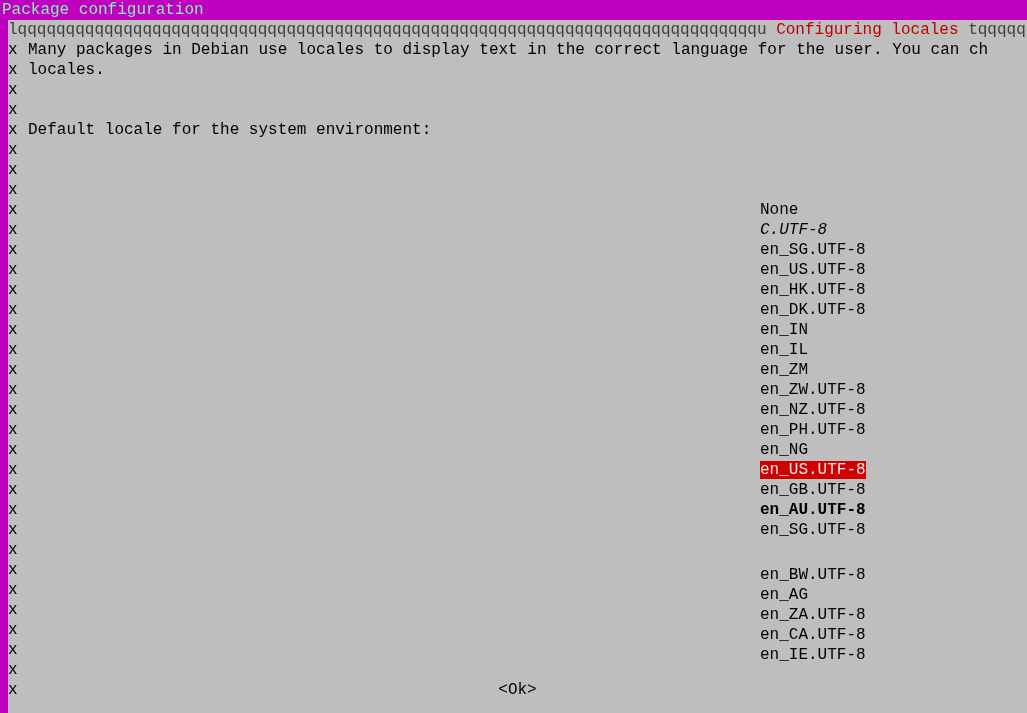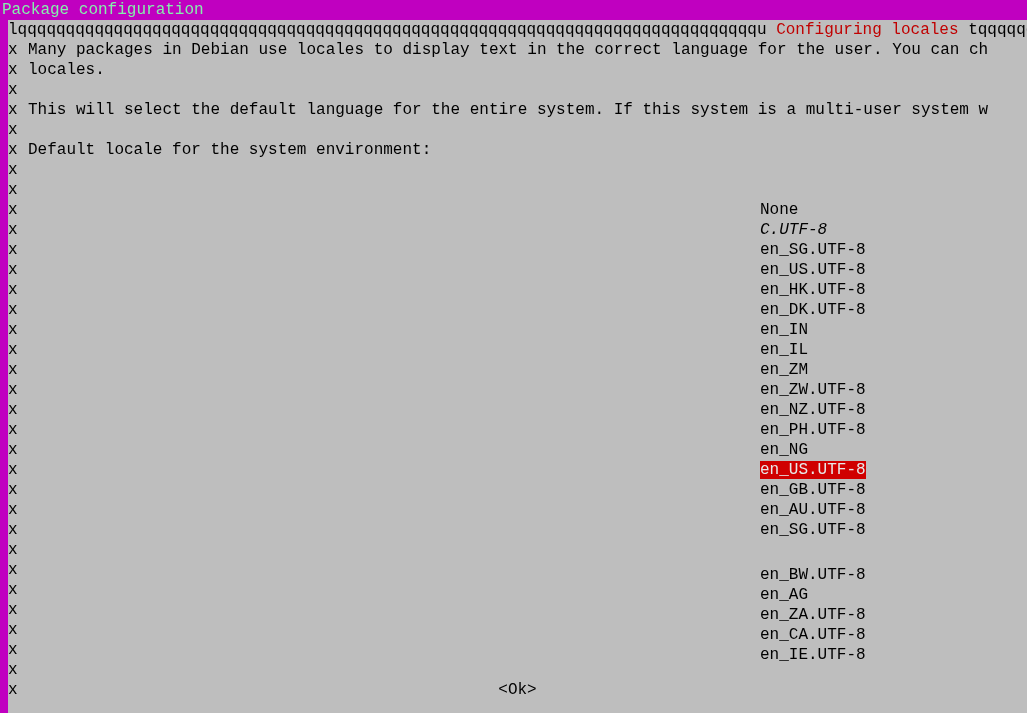--- a/index.html
+++ b/index.html
@@ -31,21 +31,21 @@
     left: 8px;
     top: 20px;
     width: 1019px;
     color: #000;
   }
   .dialog-title-line {
     white-space: pre;
     height: 20px;
   }
   .q-left, .q-right {
-    color: #000000;
+    color: #404040;
   }
   .ok-row {
     text-align: center;
     height: 20px;
   }
   .body-text {
     white-space: pre;
     height: 20px;
   }
   .xcol {
@@ -105,21 +105,20 @@
   <div>x</div>
   <div>x</div>
   <div>x</div>
   <div>x</div>
 </div>
 
 <div style="position:absolute; left:28px; top:40px; width:999px;">
   <div class="body-text">Many packages in Debian use locales to display text in the correct language for the user. You can ch</div>
   <div class="body-text">locales.</div>
   <div class="body-text"></div>
-  <div class="body-text">This will select the default language for the entire system. If this system is a multi-user system w</div>
   <div class="body-text"></div>
   <div class="body-text">Default locale for the system environment:</div>
 </div>
 
 <div style="position:absolute; left:8px; top:200px; width:1019px;">
   <div id="locales">
       <div style="height: 20px; padding-left: 752px; white-space: pre;"><span>None</span></div>
       <div style="height: 20px; padding-left: 752px; white-space: pre; font-style: italic;"><span>C.UTF-8</span></div>
       <div style="height: 20px; padding-left: 752px; white-space: pre;"><span>en_SG.UTF-8</span></div>
       <div style="height: 20px; padding-left: 752px; white-space: pre;"><span>en_US.UTF-8</span></div>
@@ -127,21 +126,21 @@
       <div style="height: 20px; padding-left: 752px; white-space: pre;"><span>en_DK.UTF-8</span></div>
       <div style="height: 20px; padding-left: 752px; white-space: pre;"><span>en_IN</span></div>
       <div style="height: 20px; padding-left: 752px; white-space: pre;"><span>en_IL</span></div>
       <div style="height: 20px; padding-left: 752px; white-space: pre;"><span>en_ZM</span></div>
       <div style="height: 20px; padding-left: 752px; white-space: pre;"><span>en_ZW.UTF-8</span></div>
       <div style="height: 20px; padding-left: 752px; white-space: pre;"><span>en_NZ.UTF-8</span></div>
       <div style="height: 20px; padding-left: 752px; white-space: pre;"><span>en_PH.UTF-8</span></div>
       <div style="height: 20px; padding-left: 752px; white-space: pre;"><span>en_NG</span></div>
       <div style="height: 20px; padding-left: 752px; white-space: pre;"><span style="background: rgb(208, 0, 0); color: rgb(232, 232, 232);">en_US.UTF-8</span></div>
       <div style="height: 20px; padding-left: 752px; white-space: pre;"><span>en_GB.UTF-8</span></div>
-      <div style="height: 20px; padding-left: 752px; white-space: pre;"><span>en_AU.UTF-8</span></div>
+      <div style="height: 20px; padding-left: 752px; white-space: pre; font-weight: bold;"><span>en_AU.UTF-8</span></div>
       <div style="height: 20px; padding-left: 752px; white-space: pre;"><span>en_SG.UTF-8</span></div>
       <div style="height: 20px; padding-left: 752px; white-space: pre; margin-top: 25px;"><span>en_BW.UTF-8</span></div>
       <div style="height: 20px; padding-left: 752px; white-space: pre;"><span>en_AG</span></div>
       <div style="height: 20px; padding-left: 752px; white-space: pre; font-family: Liberation Mono, monospace;"><span>en_ZA.UTF-8</span></div>
       <div style="height: 20px; padding-left: 752px; white-space: pre;"><span>en_CA.UTF-8</span></div>
       <div style="height: 20px; padding-left: 752px; white-space: pre;"><span>en_IE.UTF-8</span></div>
     </div>
 </div>
 
 <div style="position:absolute; left:8px; top:680px; width:1019px;" class="ok-row">

